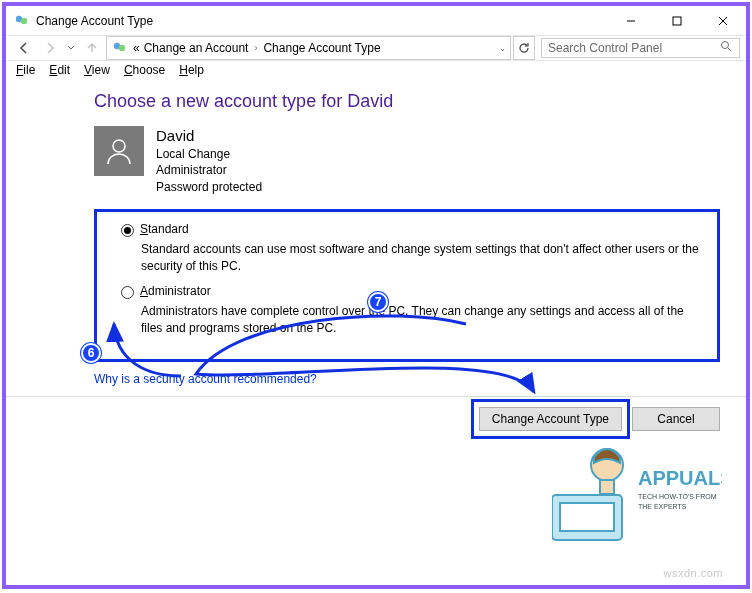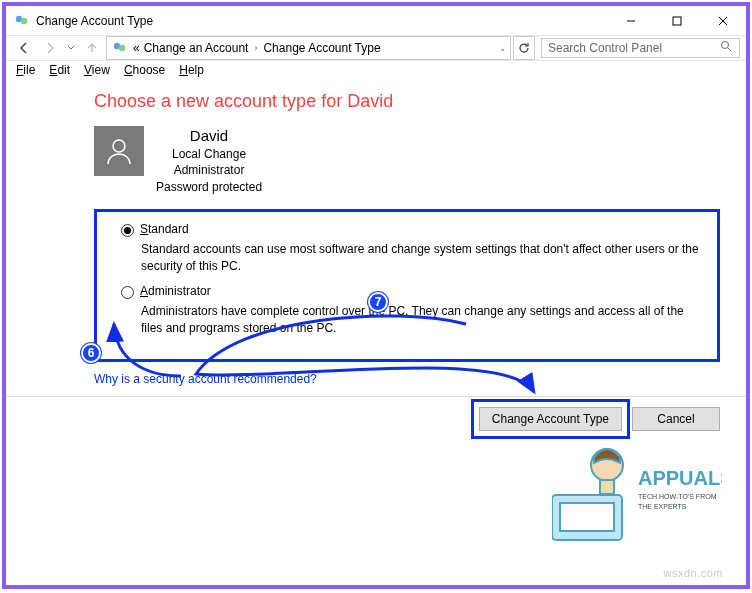--- a/index.html
+++ b/index.html
@@ -99,31 +99,31 @@
   .menubar span { text-decoration: underline; text-decoration-color: transparent; text-align: right; }
   .menubar .m { cursor:default; }
   .menubar .m::first-letter{text-decoration: underline;}
   
   .content {
     flex:1;
     padding: 14px 26px 10px 88px;
     position: relative;
   }
   .heading {
-    color: #ef4444;
+    color: #4c1d95;
     font-size: 18px;
     font-weight: 400;
     margin-bottom: 14px;
   }
   .userblock { display:flex; gap:12px; align-items:flex-start; margin-bottom:14px;}
   .avatar {
     width:50px;height:50px;background:#7a7a7a;
     display:flex;align-items:center;justify-content:center;
   }
-  .userinfo { line-height: 1.35; text-align: center; }
+  .userinfo { line-height: 1.35; }
   .username { font-size: 15px; }
   .option-box {
     border: 3px solid #1030e0;
     padding: 10px 12px 12px 24px;
     position:relative;
   }
   .opt { display:flex; gap:6px; margin-bottom:4px; align-items:flex-start; }
   .opt + .desc { margin: 0 0 10px 20px; }
   .desc { color:#000; line-height:1.4; }
   .radio {

